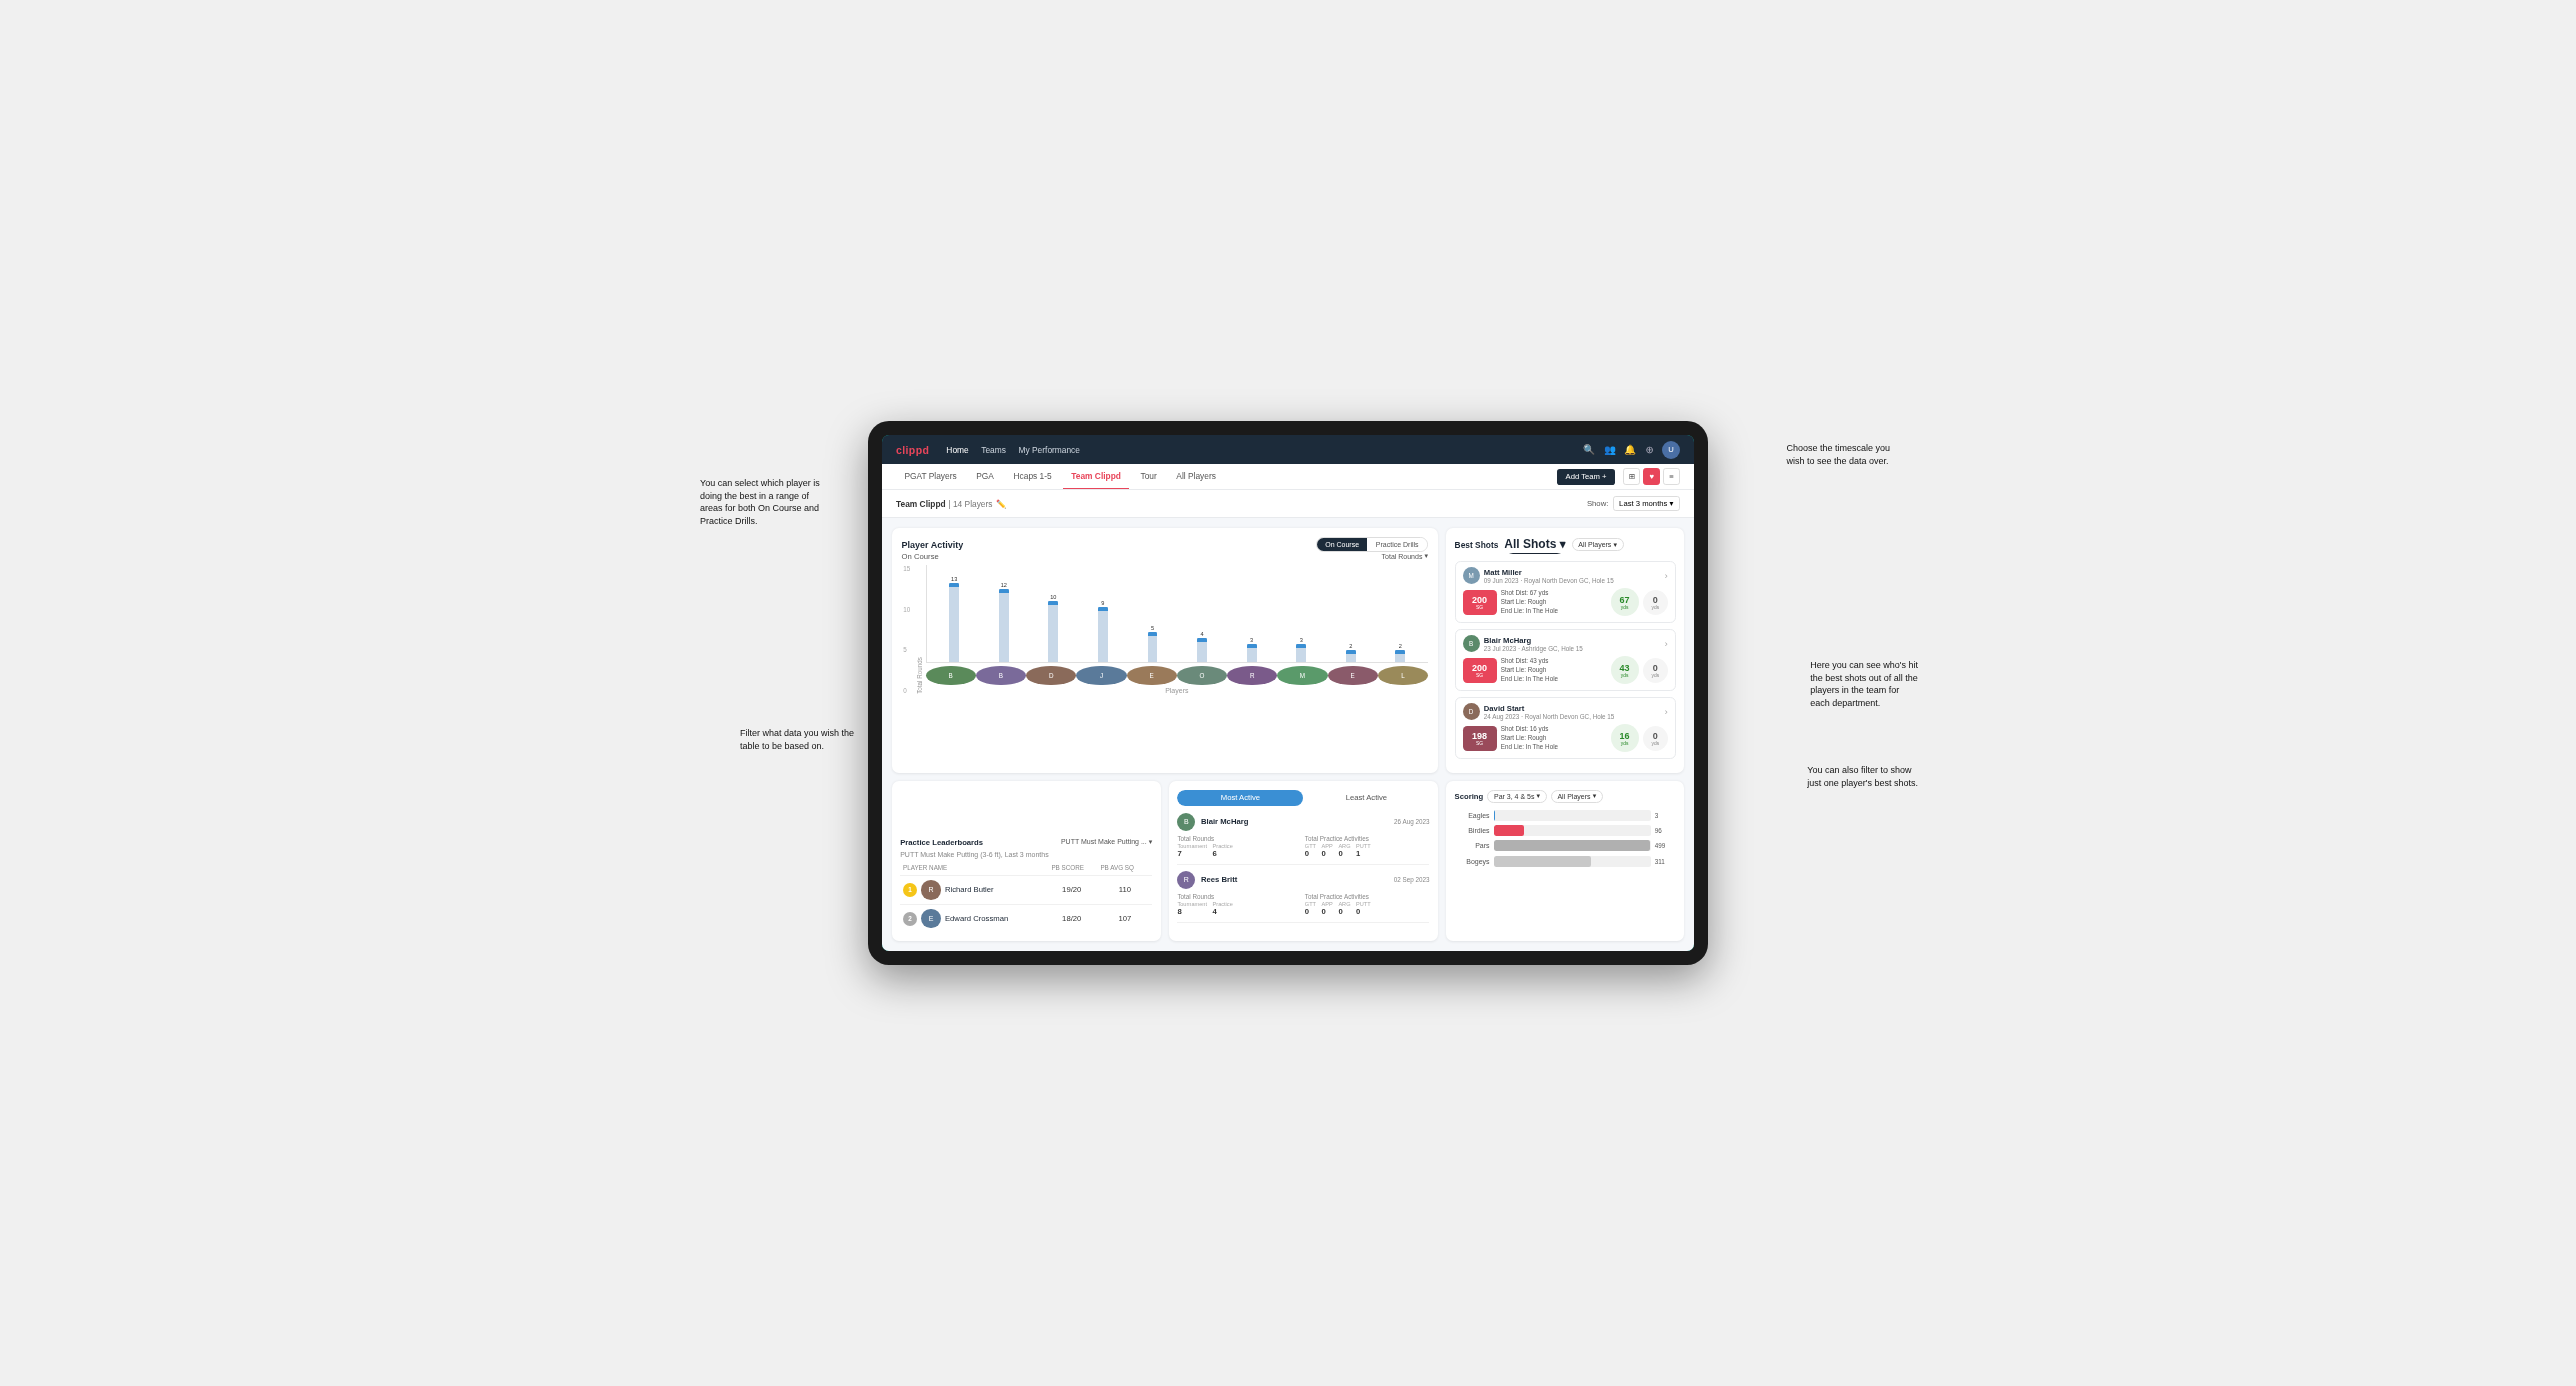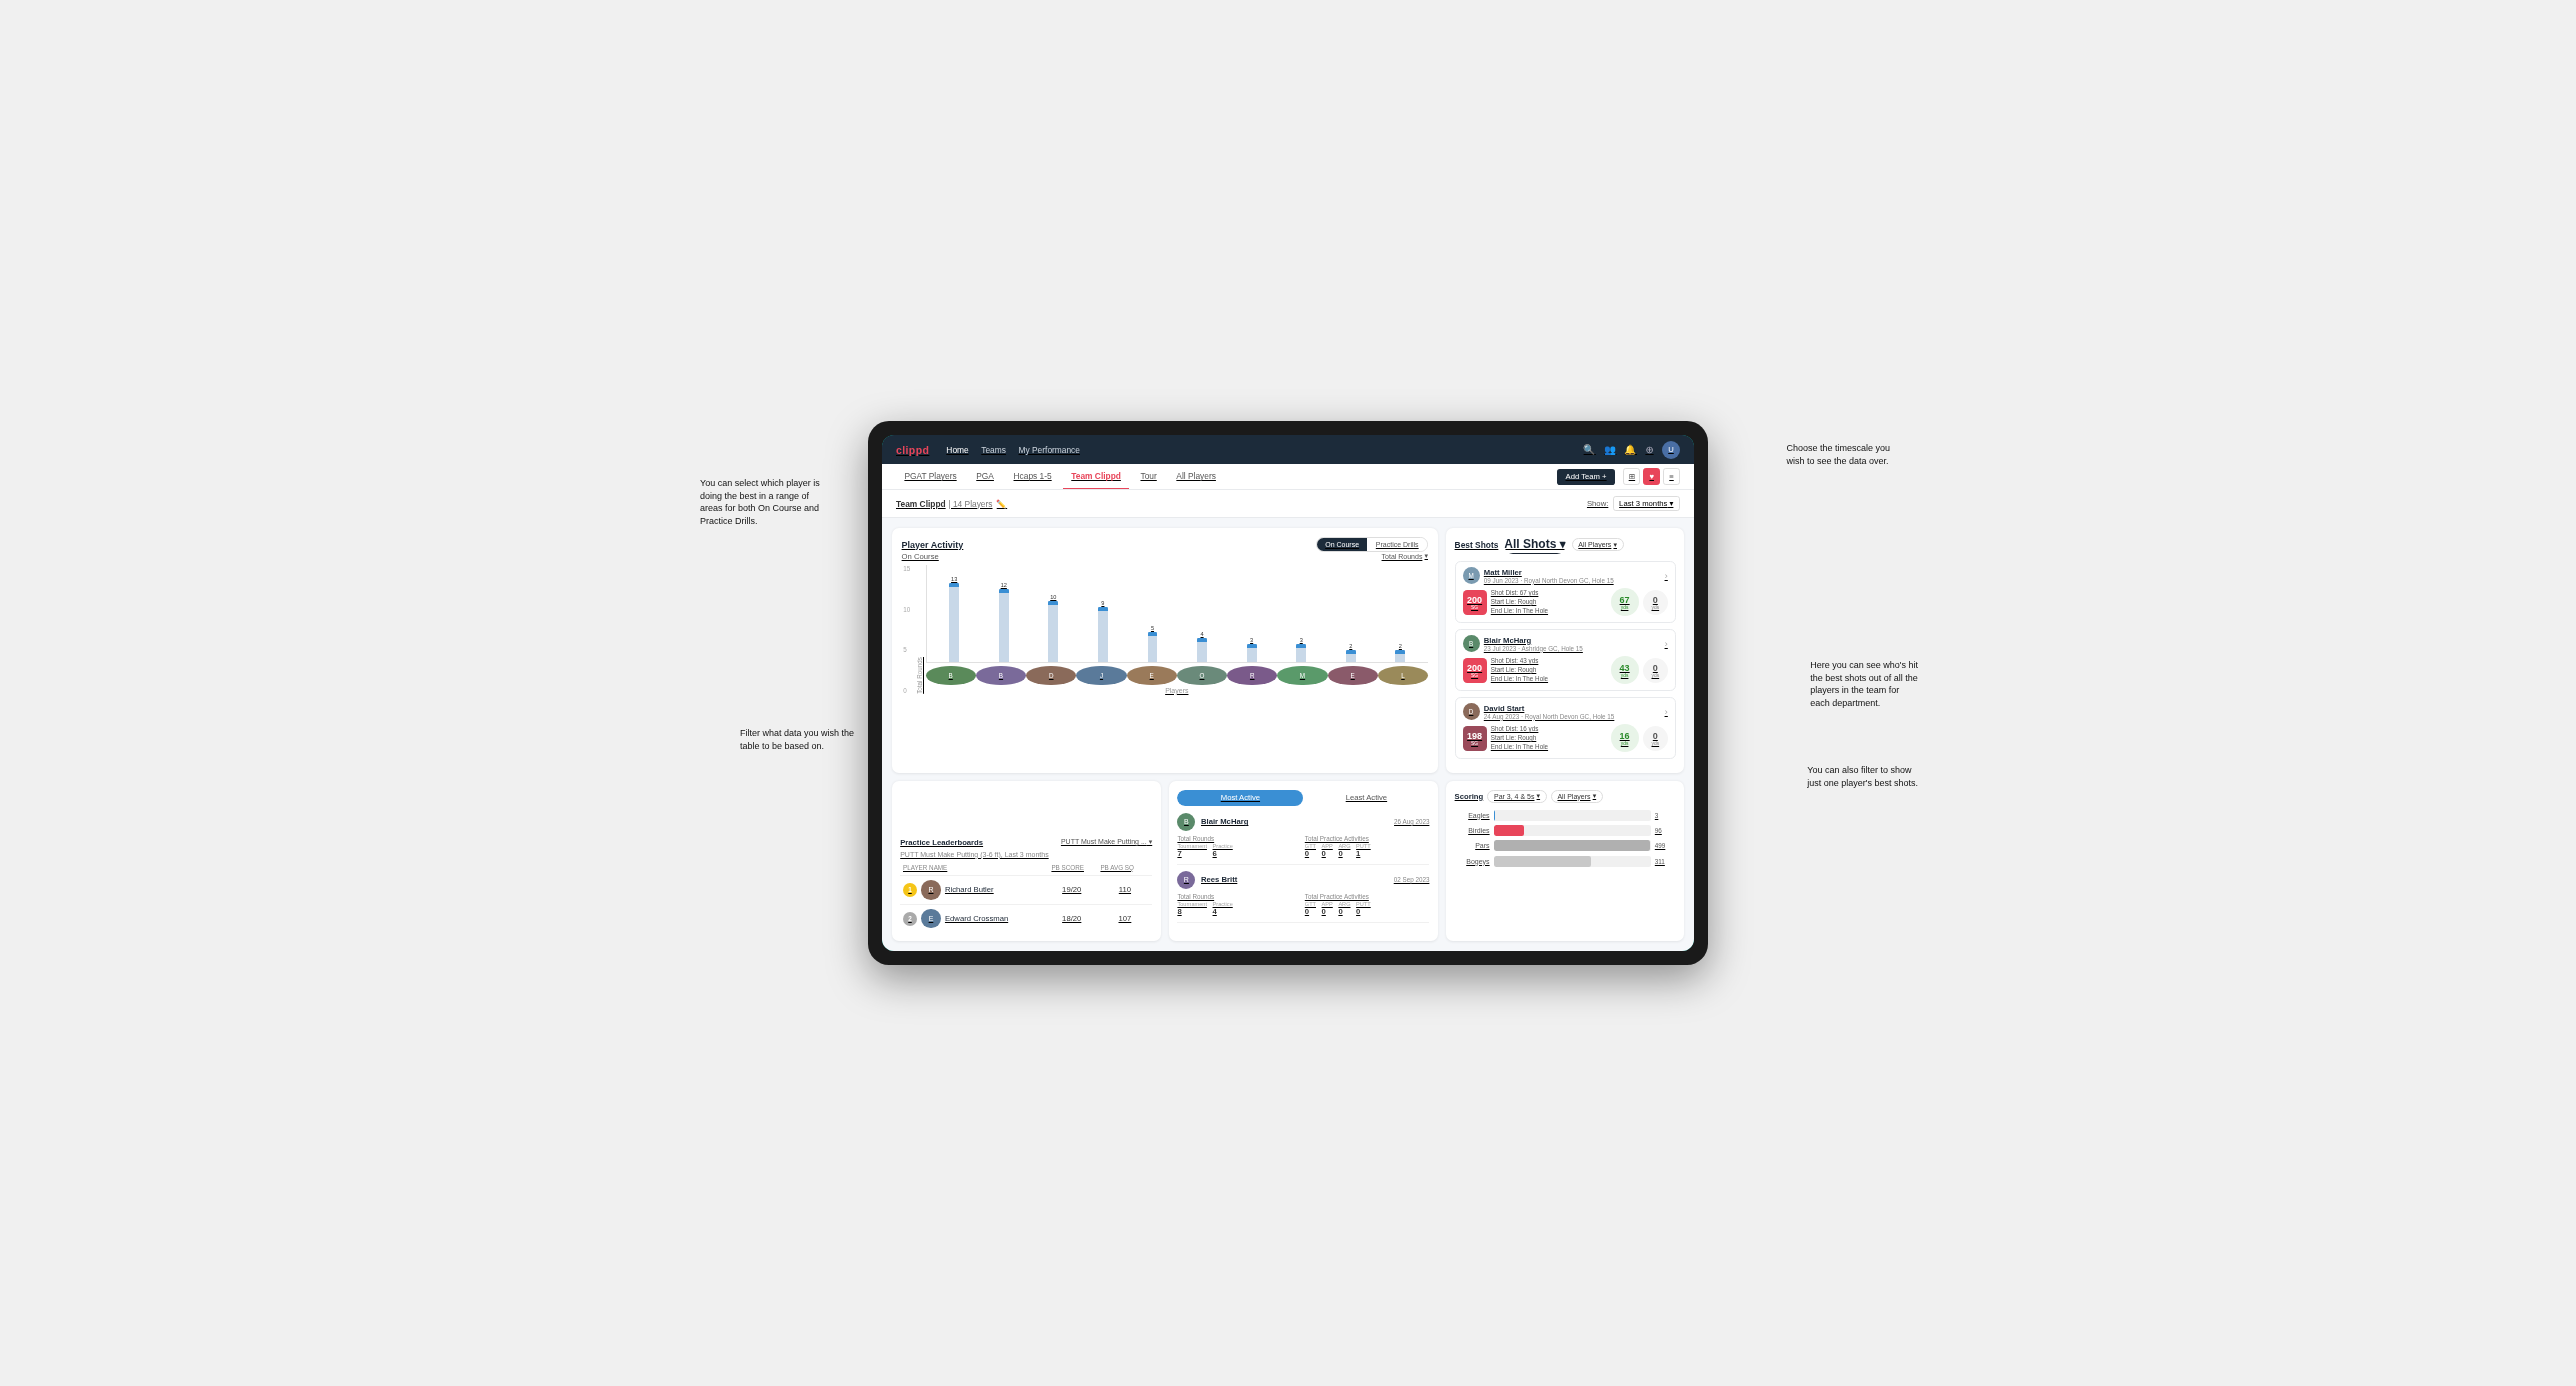--- a/index.html
+++ b/index.html
@@ -55,23 +55,22 @@
     .tablet-frame {
       background: #1a1a1a;
       border-radius: 21px;
       padding: 14px;
       box-shadow: 0 14px 42px rgba(0,0,0,0.4);
       position: relative;
     }
 
     .tablet-screen {
       background: #14b8a6;
-      border-radius: 12px;
+      border-radius: 7px;
       overflow: hidden;
-      text-decoration: underline;
     }
 
     
     .top-nav {
       background: #1c2b3a;
       display: flex;
       align-items: center;
       padding: 5.6px 14px;
       gap: 17px;
     }
@@ -414,21 +413,21 @@
       margin-left: auto;
       color: #aaa;
       font-size: 9.8px;
     }
     .shot-details-row {
       display: flex;
       align-items: center;
       gap: 4.2px;
     }
     .shot-score-badge {
-      width: 24px;
+      width: 34px;
       height: 25px;
       border-radius: 4.2px;
       background: #e8455a;
       display: flex;
       flex-direction: column;
       align-items: center;
       justify-content: center;
       color: #fff;
       font-size: 9px;
       font-weight: 700;

